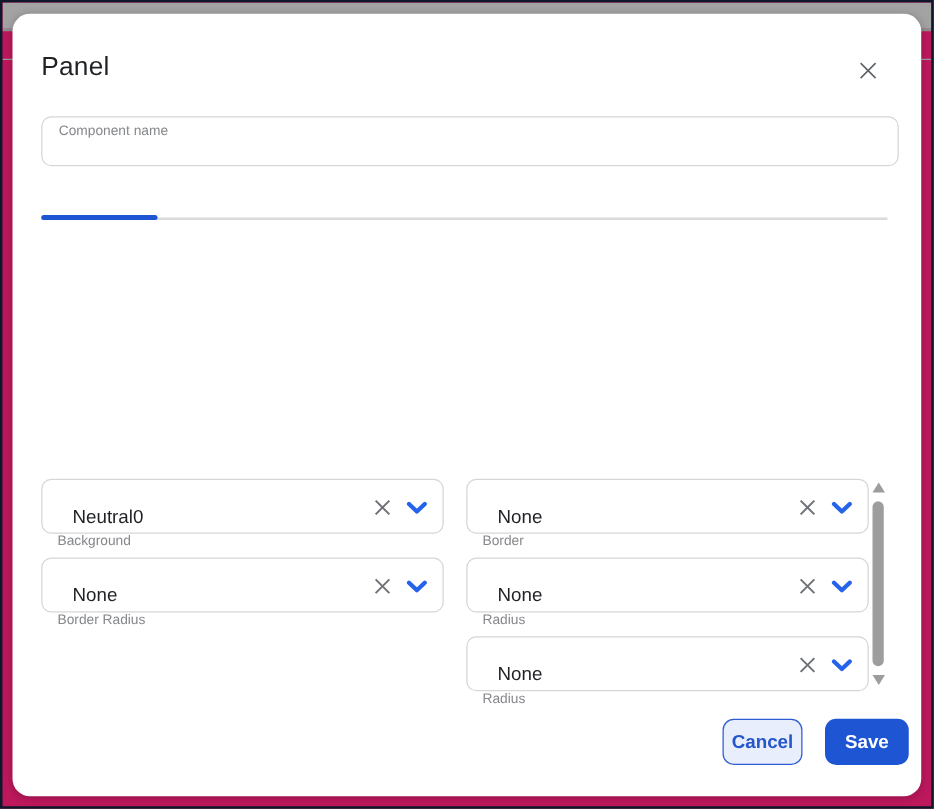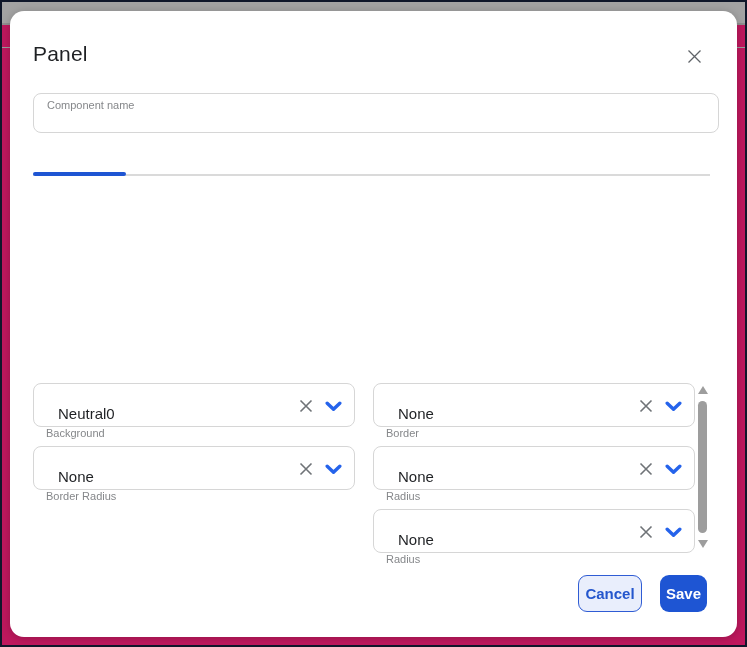--- a/index.html
+++ b/index.html
@@ -138,21 +138,21 @@
     border-radius: 9px; font-size: 15px; cursor: pointer;
     box-sizing: border-box;
     font-family: "Liberation Sans", sans-serif;
     font-weight: bold;
   }
   .btn-cancel {
     left: 568px; width: 64px;
     background: #e9eefc; border: 1.5px solid #2f5cd4; color: #2456cd;
   }
   .btn-save {
-    left: 650px; width: 47px;
+    left: 650px; width: 67px;
     background: #1e55d3; border: none; color: #ffffff; font-weight: 700;
   }
 </style>
 </head>
 <body>
 
 <div class="viewport">
   <div class="bg-topstrip"></div>
   <div class="bg-line1"></div>
   <div class="bg-line2"></div>

